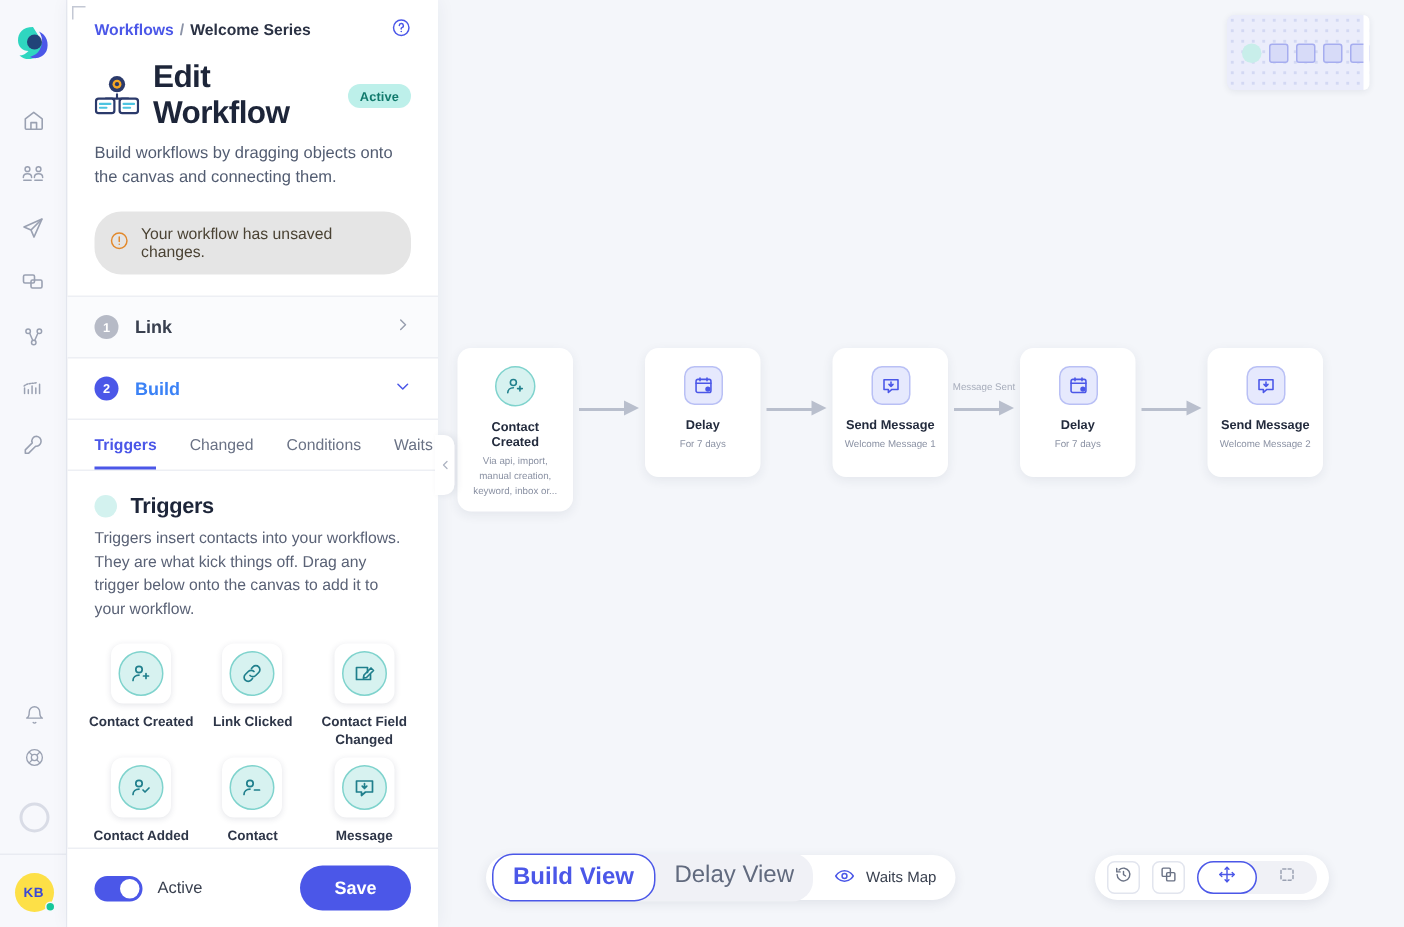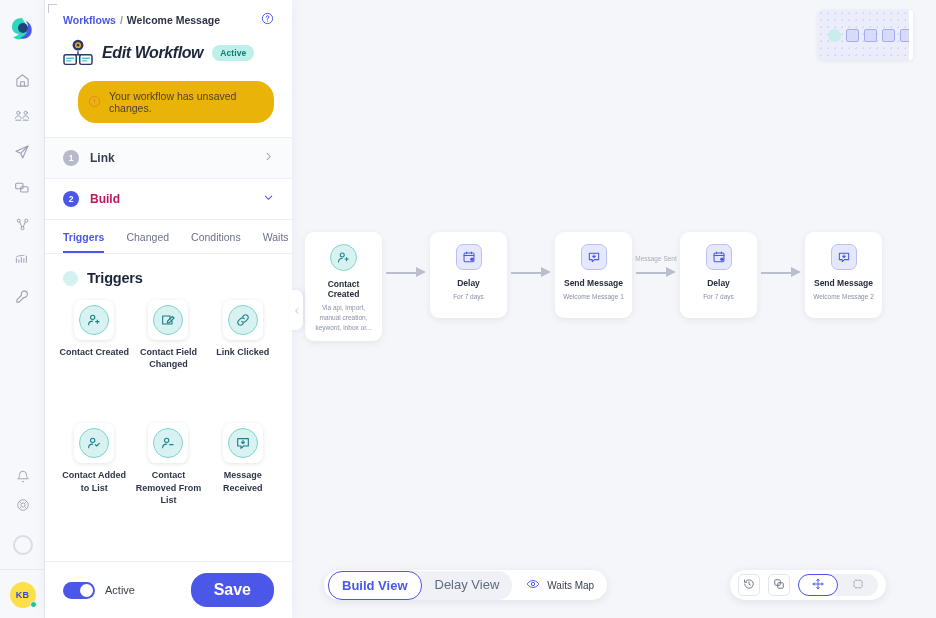--- a/index.html
+++ b/index.html
@@ -57,46 +57,46 @@
   }
   .panel-head { padding: 12px 18px 0 18px; }
   .crumbs { display: flex; align-items: center; font-size: 10.5px; font-weight: bold; }
   .crumb-link { color: #4b57e8; cursor: pointer; }
   .crumb-sep { color: #8b93a7; margin: 0 4px; }
   .crumb-cur { color: #2b3244; }
   .help-icon { margin-left: auto; cursor: pointer; }
 
   .title-row { display: flex; align-items: center; gap: 9px; margin-top: 12px; }
   .wf-icon { width: 30px; height: 28px; flex: 0 0 30px; }
-  .page-title { font-size: 16px; font-weight: bold; color: #1d2539; letter-spacing: -.4px; font-style: italic; }
+  .page-title { font-size: 21px; font-weight: bold; color: #1d2539; letter-spacing: -.4px; }
   .badge-active {
     background: #bdf0ea; color: #117a6c; font-size: 8.5px; font-weight: bold;
     padding: 3px 8px 3px 8px; border-radius: 10px; letter-spacing: .1px;
   }
   .subtitle { font-size: 11px; color: #525c71; line-height: 1.45; margin-top: 7px; max-width: 215px; }
 
   .alert {
-    margin: 14px 18px 0 33px; background: #eab308; border-radius: 18px;
+    margin: 14px 18px 0 18px; background: #e5e5e5; border-radius: 18px;
     display: flex; align-items: center; gap: 8px; padding: 9px 10px; font-size: 10.5px; color: #4b4334;
   }
 
   .steps { margin-top: 14px; border-top: 1px solid #edeff4; }
   .step {
     display: flex; align-items: center; gap: 11px; padding: 12px 18px;
     border-bottom: 1px solid #edeff4; cursor: pointer; font-size: 12px;
   }
   .step.setup { background: #fafbfd; }
   .step-num {
     width: 16px; height: 16px; border-radius: 50%; color: #fff; font-size: 8.5px;
     display: flex; align-items: center; justify-content: center; flex: 0 0 16px; font-weight: bold;
   }
   .step-num.gray { background: #b6bac6; }
   .step-num.blue { background: #4b57e8; }
   .step-label.gray { color: #39404f; font-weight: bold; }
-  .step-label.blue { color: #be185d; font-weight: bold; }
+  .step-label.blue { color: #3b82f6; font-weight: bold; }
   .step-chev { margin-left: auto; color: #99a0b0; }
 
   .tabs { display: flex; padding: 0 18px; border-bottom: 1px solid #edeff4; }
   .tab {
     font-size: 10.5px; color: #6a7285; padding: 11px 0 8px 0; margin-right: 22px;
     cursor: pointer; border-bottom: 2px solid transparent; white-space: nowrap;
   }
   .tab.active { color: #4b57e8; font-weight: bold; border-bottom-color: #4b57e8; }
 
   .sec-head { display: flex; align-items: center; gap: 9px; padding: 16px 18px 0 18px; }
@@ -129,21 +129,21 @@
   }
   .toggle {
     width: 32px; height: 17px; border-radius: 10px; background: #4b57e8; position: relative; cursor: pointer;
   }
   .toggle::after {
     content: ""; position: absolute; right: 2px; top: 2px; width: 13px; height: 13px;
     border-radius: 50%; background: #fff;
   }
   .toggle-label { font-size: 11px; color: #39404f; margin-left: 10px; }
   .btn-save {
-    margin-left: auto; background: #4b57e8; color: #fff; font-size: 16px; font-weight: bold;
+    margin-left: auto; background: #4b57e8; color: #fff; font-size: 12px; font-weight: bold;
     border: none; border-radius: 16px; padding: 8px 23px; cursor: pointer;
   }
 
   .collapse-handle {
     position: absolute; right: -11px; top: 290px; width: 13px; height: 40px;
     background: #fff; border-radius: 0 7px 7px 0; box-shadow: 2px 0 5px rgba(40,50,80,.08);
     display: flex; align-items: center; justify-content: center; cursor: pointer; z-index: 6;
   }
 
   
@@ -194,21 +194,21 @@
   }
 
   
   .bottom-left {
     position: absolute; left: 32px; bottom: 18px; height: 30px; background: #fff;
     border-radius: 16px; box-shadow: 0 2px 8px rgba(40,50,80,.1);
     display: flex; align-items: center; padding: 0 13px 0 4px; gap: 0;
   }
   .seg-wrap { display: flex; background: #f0f1f6; border-radius: 14px; }
   .seg {
-    font-size: 13px; padding: 6px 13px; border-radius: 14px; cursor: pointer; color: #616a7e;
+    font-size: 16px; padding: 6px 13px; border-radius: 14px; cursor: pointer; color: #616a7e;
   }
   .seg.active { background: #fff; color: #4b57e8; font-weight: bold; border: 1px solid #4b57e8; }
   .hidemap { display: flex; align-items: center; gap: 7px; margin-left: 14px; cursor: pointer; }
   .hidemap span { font-size: 10px; color: #39404f; }
 
   .bottom-right {
     position: absolute; right: 50px; bottom: 18px; height: 30px; background: #fff;
     border-radius: 16px; box-shadow: 0 2px 8px rgba(40,50,80,.1);
     display: flex; align-items: center; padding: 0 8px; gap: 8px;
   }
@@ -327,21 +327,21 @@
     </div>
   </div>
 
   <div class="panel">
     <div class="panel-corner"></div>
 
     <div class="panel-head">
       <div class="crumbs">
         <span class="crumb-link">Workflows</span>
         <span class="crumb-sep">/</span>
-        <span class="crumb-cur">Welcome Message</span>
+        <span class="crumb-cur">Welcome Series</span>
         <span class="help-icon">
           <svg width="13" height="13" viewBox="0 0 24 24" fill="none" stroke="#4b57e8" stroke-width="1.8">
               <circle cx="12" cy="12" r="9.5"></circle>
               <path d="M9.6 9.3a2.5 2.5 0 1 1 3.1 2.5c-.6.2-.8.7-.8 1.3v.5" stroke-linecap="round"></path>
               <circle cx="12" cy="16.6" r="1" fill="#4b57e8" stroke="none"></circle>
             </svg>
         </span>
       </div>
 
       <div class="title-row">
@@ -354,20 +354,21 @@
             <rect x="1" y="18" width="14" height="11" rx="2" fill="#fff" stroke="#2b3a6b" stroke-width="1.7"></rect>
             <rect x="19" y="18" width="14" height="11" rx="2" fill="#fff" stroke="#2b3a6b" stroke-width="1.7"></rect>
             <path d="M4 22h8M4 25h5" stroke="#4cc3e0" stroke-width="1.6" stroke-linecap="round"></path>
             <path d="M22 22h8M22 25h5" stroke="#4cc3e0" stroke-width="1.6" stroke-linecap="round"></path>
           </svg>
         </span>
         <span class="page-title">Edit Workflow</span>
         <span class="badge-active">Active</span>
       </div>
 
+      <div class="subtitle">Build workflows by dragging objects onto the canvas and connecting them.</div>
     </div>
 
     <div class="alert">
       <span>
         <svg width="13" height="13" viewBox="0 0 24 24" fill="none" stroke="#e2892c" stroke-width="1.8">
             <circle cx="12" cy="12" r="9.5"></circle>
             <path d="M12 7.5v5.5" stroke-linecap="round"></path>
             <circle cx="12" cy="16.4" r=".9" fill="#e2892c" stroke="none"></circle>
           </svg>
       </span>
@@ -399,58 +400,59 @@
       <div class="tab active">Triggers</div>
       <div class="tab">Changed</div>
       <div class="tab">Conditions</div>
       <div class="tab">Waits</div>
     </div>
 
     <div class="sec-head">
       <span class="sec-dot"></span>
       <span class="sec-title">Triggers</span>
     </div>
+    <div class="sec-desc">Triggers insert contacts into your workflows. They are what kick things off. Drag any trigger below onto the canvas to add it to your workflow.</div>
 
     <div class="grid">
 
       <div class="tile">
         <div class="tile-box">
           <div class="tile-circ">
             <svg width="16" height="16" viewBox="0 0 24 24" fill="none" stroke="#1f7f8c" stroke-width="1.7" stroke-linecap="round">
                 <circle cx="10" cy="8" r="3.2"></circle>
                 <path d="M4 19c0-3.3 2.7-5.4 6-5.4"></path>
                 <path d="M17 12v5M14.5 14.5h5"></path>
               </svg>
           </div>
         </div>
         <div class="tile-label">Contact Created</div>
       </div>
 
       <div class="tile">
         <div class="tile-box">
           <div class="tile-circ">
+            <svg width="16" height="16" viewBox="0 0 24 24" fill="none" stroke="#1f7f8c" stroke-width="1.7" stroke-linecap="round">
+                <path d="M10 14a4 4 0 0 0 5.7 0l3-3a4 4 0 1 0-5.7-5.7L11.5 7"></path>
+                <path d="M14 10a4 4 0 0 0-5.7 0l-3 3A4 4 0 1 0 11 18.7L12.5 17"></path>
+              </svg>
+          </div>
+        </div>
+        <div class="tile-label">Link Clicked</div>
+      </div>
+
+      <div class="tile">
+        <div class="tile-box">
+          <div class="tile-circ">
             <svg width="16" height="16" viewBox="0 0 24 24" fill="none" stroke="#1f7f8c" stroke-width="1.7" stroke-linecap="round" stroke-linejoin="round">
                 <path d="M4 6h11v5M4 6v12h14v-5"></path>
                 <path d="M14 16l7-7-2.5-2.5-7 7-.6 3.1z"></path>
               </svg>
           </div>
         </div>
         <div class="tile-label">Contact Field Changed</div>
-      </div>
-
-      <div class="tile">
-        <div class="tile-box">
-          <div class="tile-circ">
-            <svg width="16" height="16" viewBox="0 0 24 24" fill="none" stroke="#1f7f8c" stroke-width="1.7" stroke-linecap="round">
-                <path d="M10 14a4 4 0 0 0 5.7 0l3-3a4 4 0 1 0-5.7-5.7L11.5 7"></path>
-                <path d="M14 10a4 4 0 0 0-5.7 0l-3 3A4 4 0 1 0 11 18.7L12.5 17"></path>
-              </svg>
-          </div>
-        </div>
-        <div class="tile-label">Link Clicked</div>
       </div>
 
       <div class="tile">
         <div class="tile-box">
           <div class="tile-circ">
             <svg width="16" height="16" viewBox="0 0 24 24" fill="none" stroke="#1f7f8c" stroke-width="1.7" stroke-linecap="round" stroke-linejoin="round">
                 <circle cx="10" cy="8" r="3.2"></circle>
                 <path d="M4 19c0-3.3 2.7-5.4 6-5.4"></path>
                 <path d="M14 14.5l2 2 4-4"></path>
               </svg>

